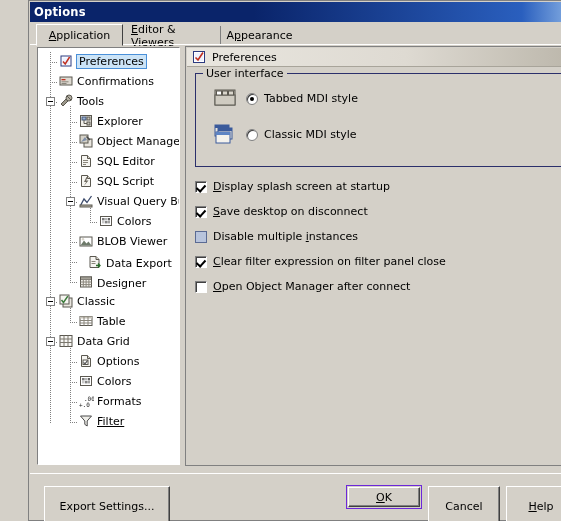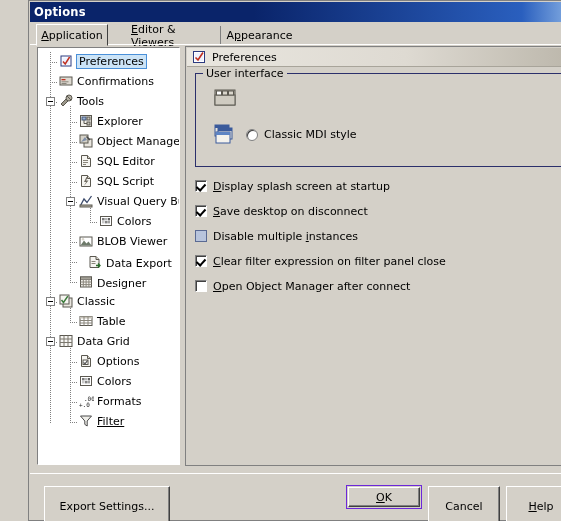--- a/index.html
+++ b/index.html
@@ -150,21 +150,21 @@
     box-shadow:inset 1px 1px 0 #404040, inset -1px -1px 0 #ffffff;
     box-sizing:border-box;
     position:relative;flex:0 0 12px;cursor:default;
   }
   .radio.on:after{
     content:"";position:absolute;left:3px;top:3px;width:4px;height:4px;
     border-radius:50%;background:#000;
   }
   .radio-row .rl{margin-left:6px;font-size:11px;}
   .chk-row{
-    position:absolute;display:flex;align-items:flex-start;left:9px;
+    position:absolute;display:flex;align-items:flex-end;left:9px;
   }
   .chkbox{
     width:12px;height:12px;background:#fff;
     border-top:1px solid #808080;border-left:1px solid #808080;
     border-right:1px solid #ffffff;border-bottom:1px solid #ffffff;
     box-shadow:inset 1px 1px 0 #404040;
     box-sizing:border-box;position:relative;flex:0 0 12px;cursor:default;
   }
   .chkbox.hl{
     background:#b8c4dc;
@@ -212,21 +212,21 @@
 <div class="window">
 
   <div class="titlebar">
     <span class="title-text">Options</span>
     <div class="close-btn">
       <span class="xg">✕</span>
     </div>
   </div>
 
   <div class="tabstrip">
-    <div class="tab active" style="left:6px;width:72px;">
+    <div class="tab active" style="left:6px;width:87px;">
       <span><u>A</u><span></span>pplication</span>
     </div>
     <div class="tab inactive" style="left:94px;width:97px;">
       <span><u>E</u>ditor &amp; Viewers</span>
     </div>
     <div class="tab inactive" style="left:192px;width:75px;border-right:none;">
       <span>A<u>p</u>pearance</span>
     </div>
   </div>
 
@@ -482,20 +482,24 @@
 
       <span class="ic" style="position:absolute;left:18px;top:15px;width:22px;height:18px;">
         <svg width="22" height="18" viewBox="0 0 22 18">
           <rect x="1" y="1" width="20" height="15" fill="#b7b3a8" stroke="#5b5850"></rect>
           <rect x="1" y="6" width="20" height="10" fill="#cfcbc1" stroke="#5b5850"></rect>
           <rect x="2.5" y="2" width="5" height="4" fill="#ffffff" stroke="#5b5850"></rect>
           <rect x="8.5" y="2" width="5" height="4" fill="#d9d5cb" stroke="#5b5850"></rect>
           <rect x="14.5" y="2" width="5" height="4" fill="#d9d5cb" stroke="#5b5850"></rect>
         </svg>
       </span>
+      <div class="radio-row" style="left:50px;top:18px;">
+        <span class="radio on"></span>
+        <span class="rl">Tabbed MDI style</span>
+      </div>
 
       <span class="ic" style="position:absolute;left:18px;top:50px;width:22px;height:20px;">
         <svg width="22" height="20" viewBox="0 0 22 20">
           <rect x="1" y="1" width="14" height="11" fill="#e8e5de" stroke="#3a5a9b"></rect>
           <rect x="1" y="1" width="14" height="3" fill="#3a5a9b"></rect>
           <rect x="4" y="4" width="14" height="11" fill="#e8e5de" stroke="#3a5a9b"></rect>
           <rect x="4" y="4" width="14" height="3" fill="#3a5a9b"></rect>
           <rect x="2" y="8" width="14" height="11" fill="#f4f2ed" stroke="#3a5a9b"></rect>
           <rect x="2" y="8" width="14" height="3" fill="#5d84c4"></rect>
         </svg>

